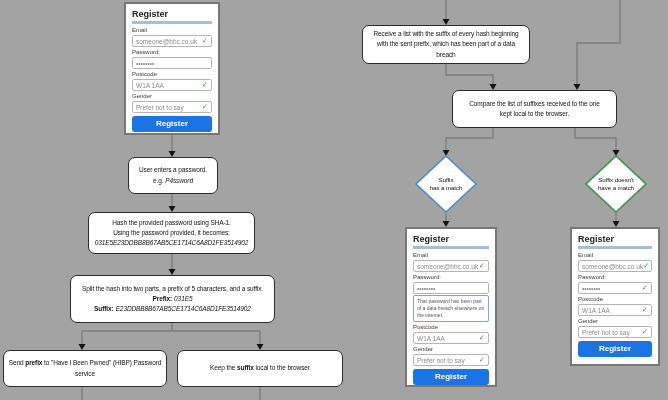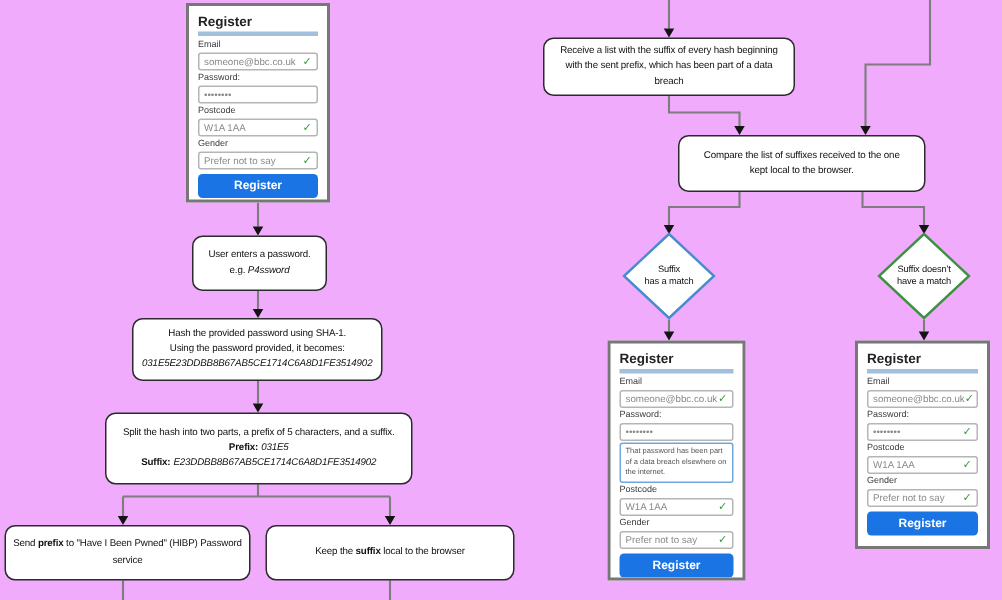--- a/index.html
+++ b/index.html
@@ -1,17 +1,17 @@
 <!DOCTYPE html>
 <html><head>
 <meta charset="utf-8">
 <style>
   html,body{margin:0;padding:0;background:#fff;}
   .canvas{
-    position:relative;width:668px;height:400px;background:#f0abfc;overflow:hidden;
+    position:relative;width:668px;height:400px;background:#a3a3a3;overflow:hidden;
     font-family:"Liberation Sans","DejaVu Sans",sans-serif;color:#111;
   }
   .connectors{position:absolute;left:0;top:0;width:668px;height:400px;}
 
   
   .fbox{
     position:absolute;box-sizing:border-box;background:#fff;
     border:1.5px solid #2b2b2b;border-radius:7px;
     display:flex;flex-direction:column;align-items:center;justify-content:center;
     text-align:center;font-size:6.5px;line-height:1.55;color:#111;

